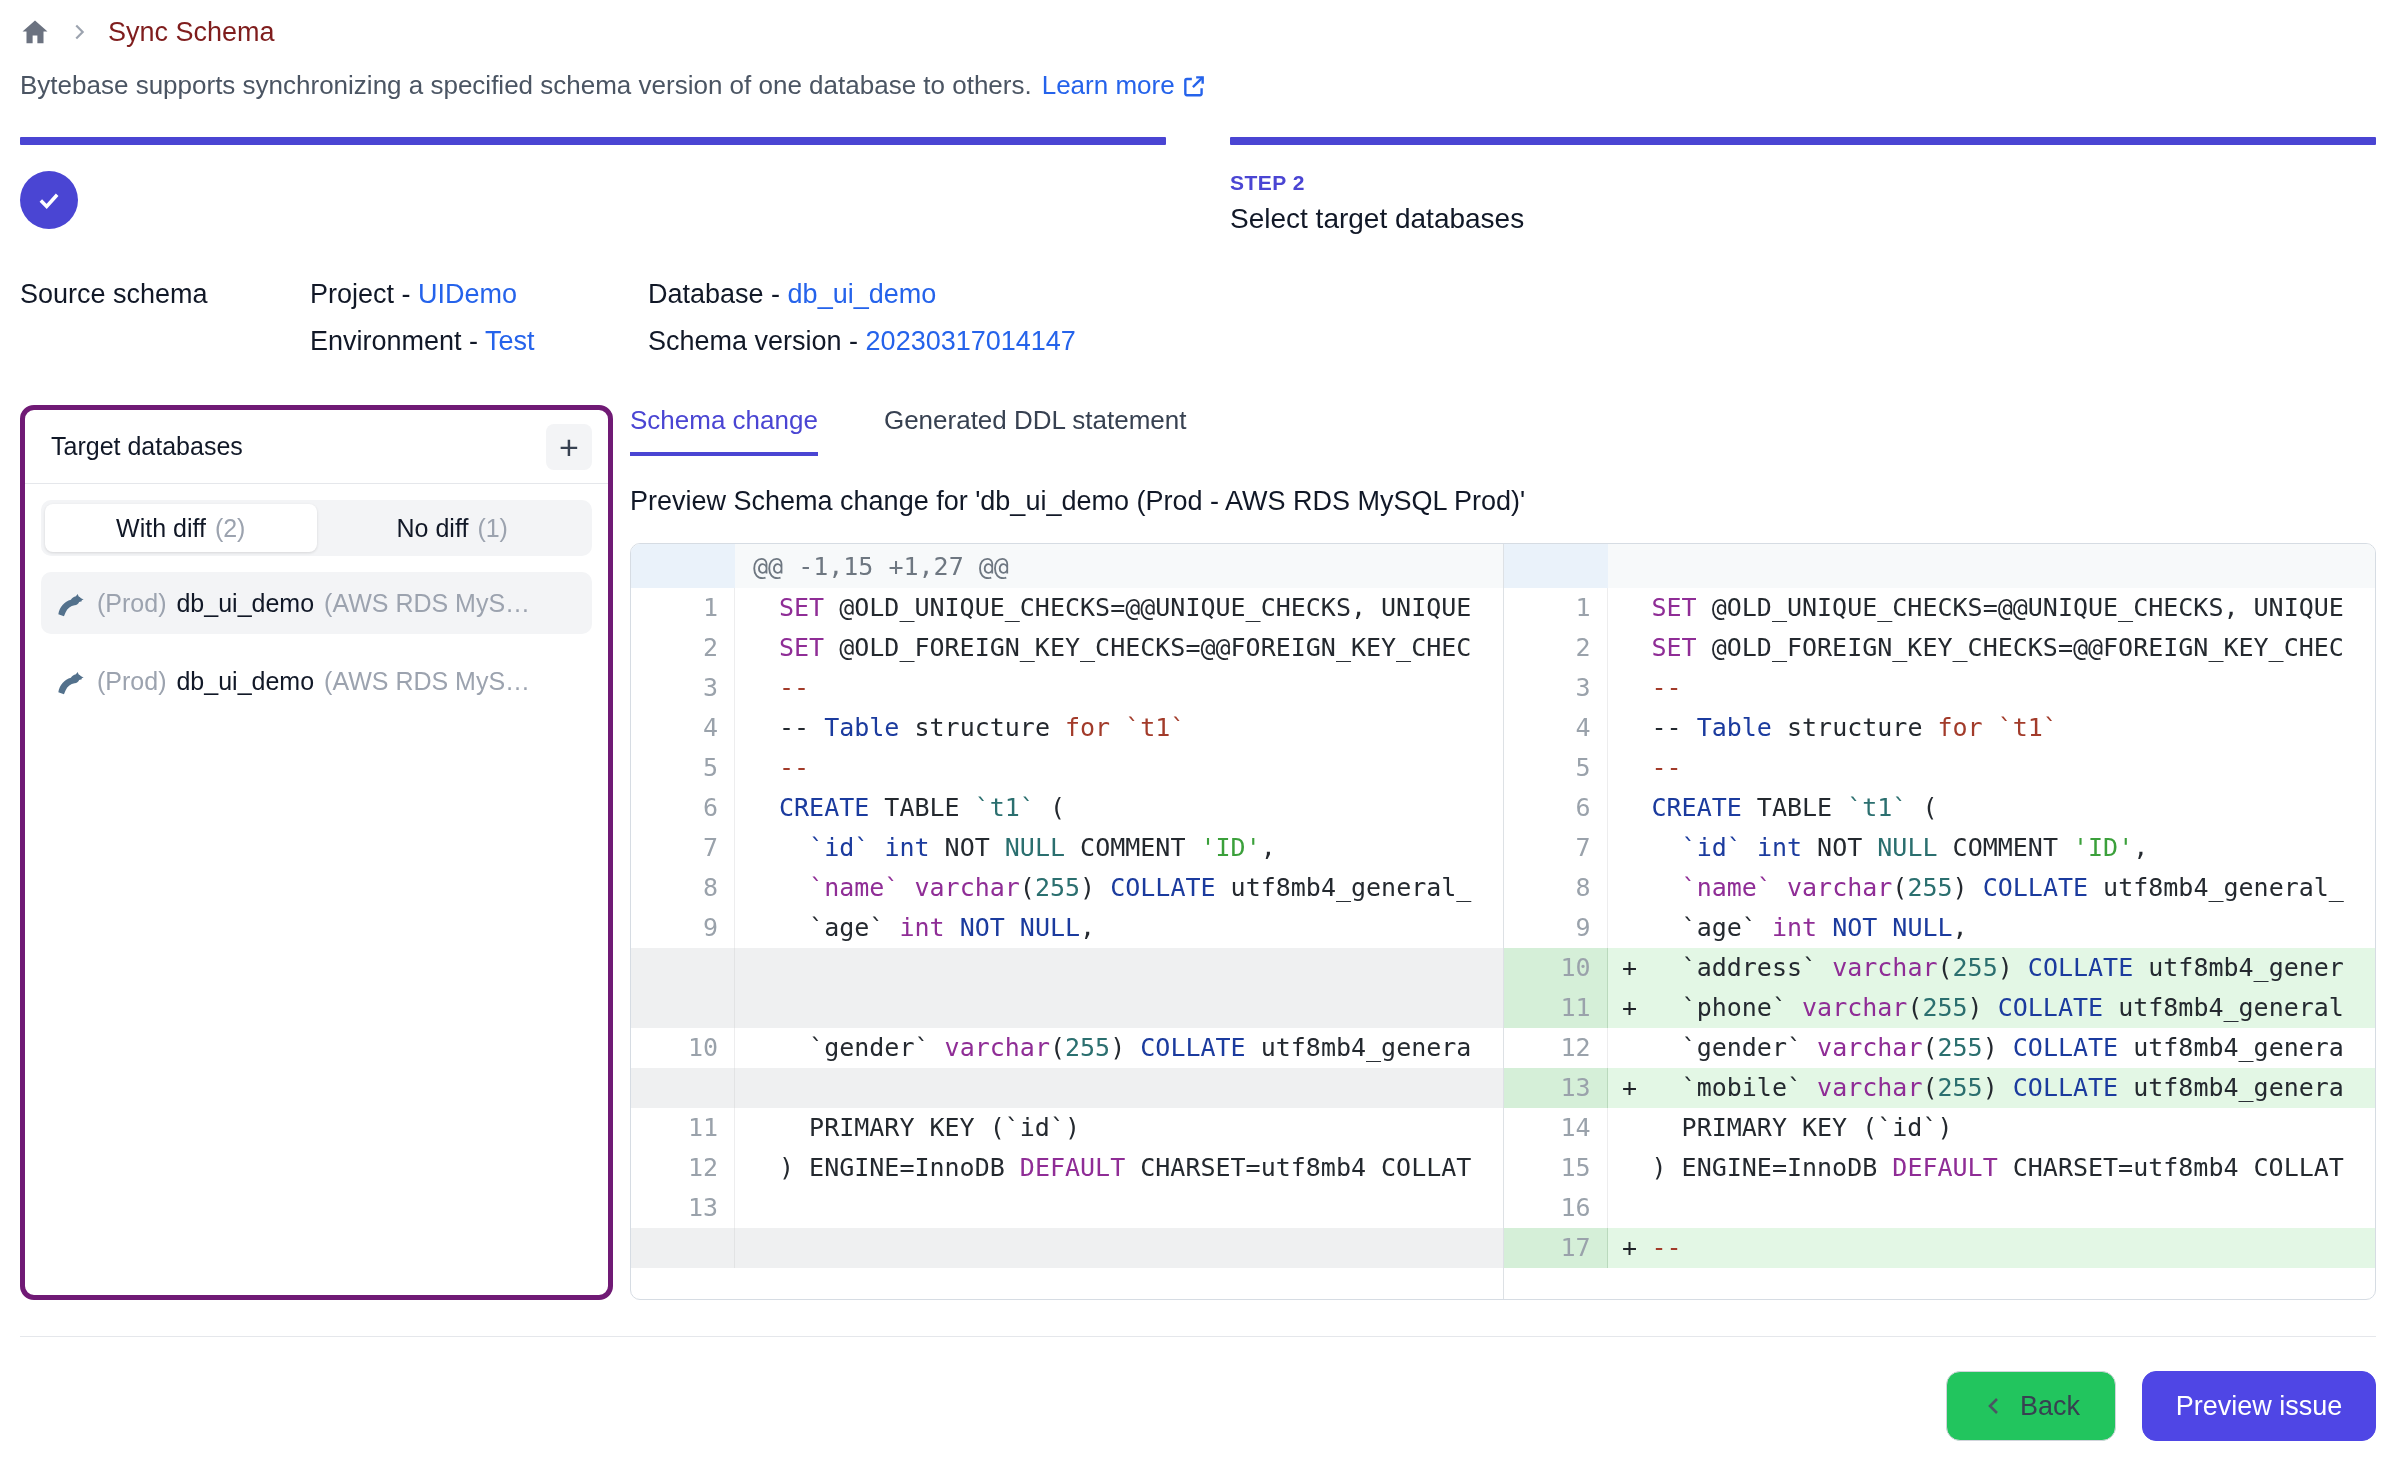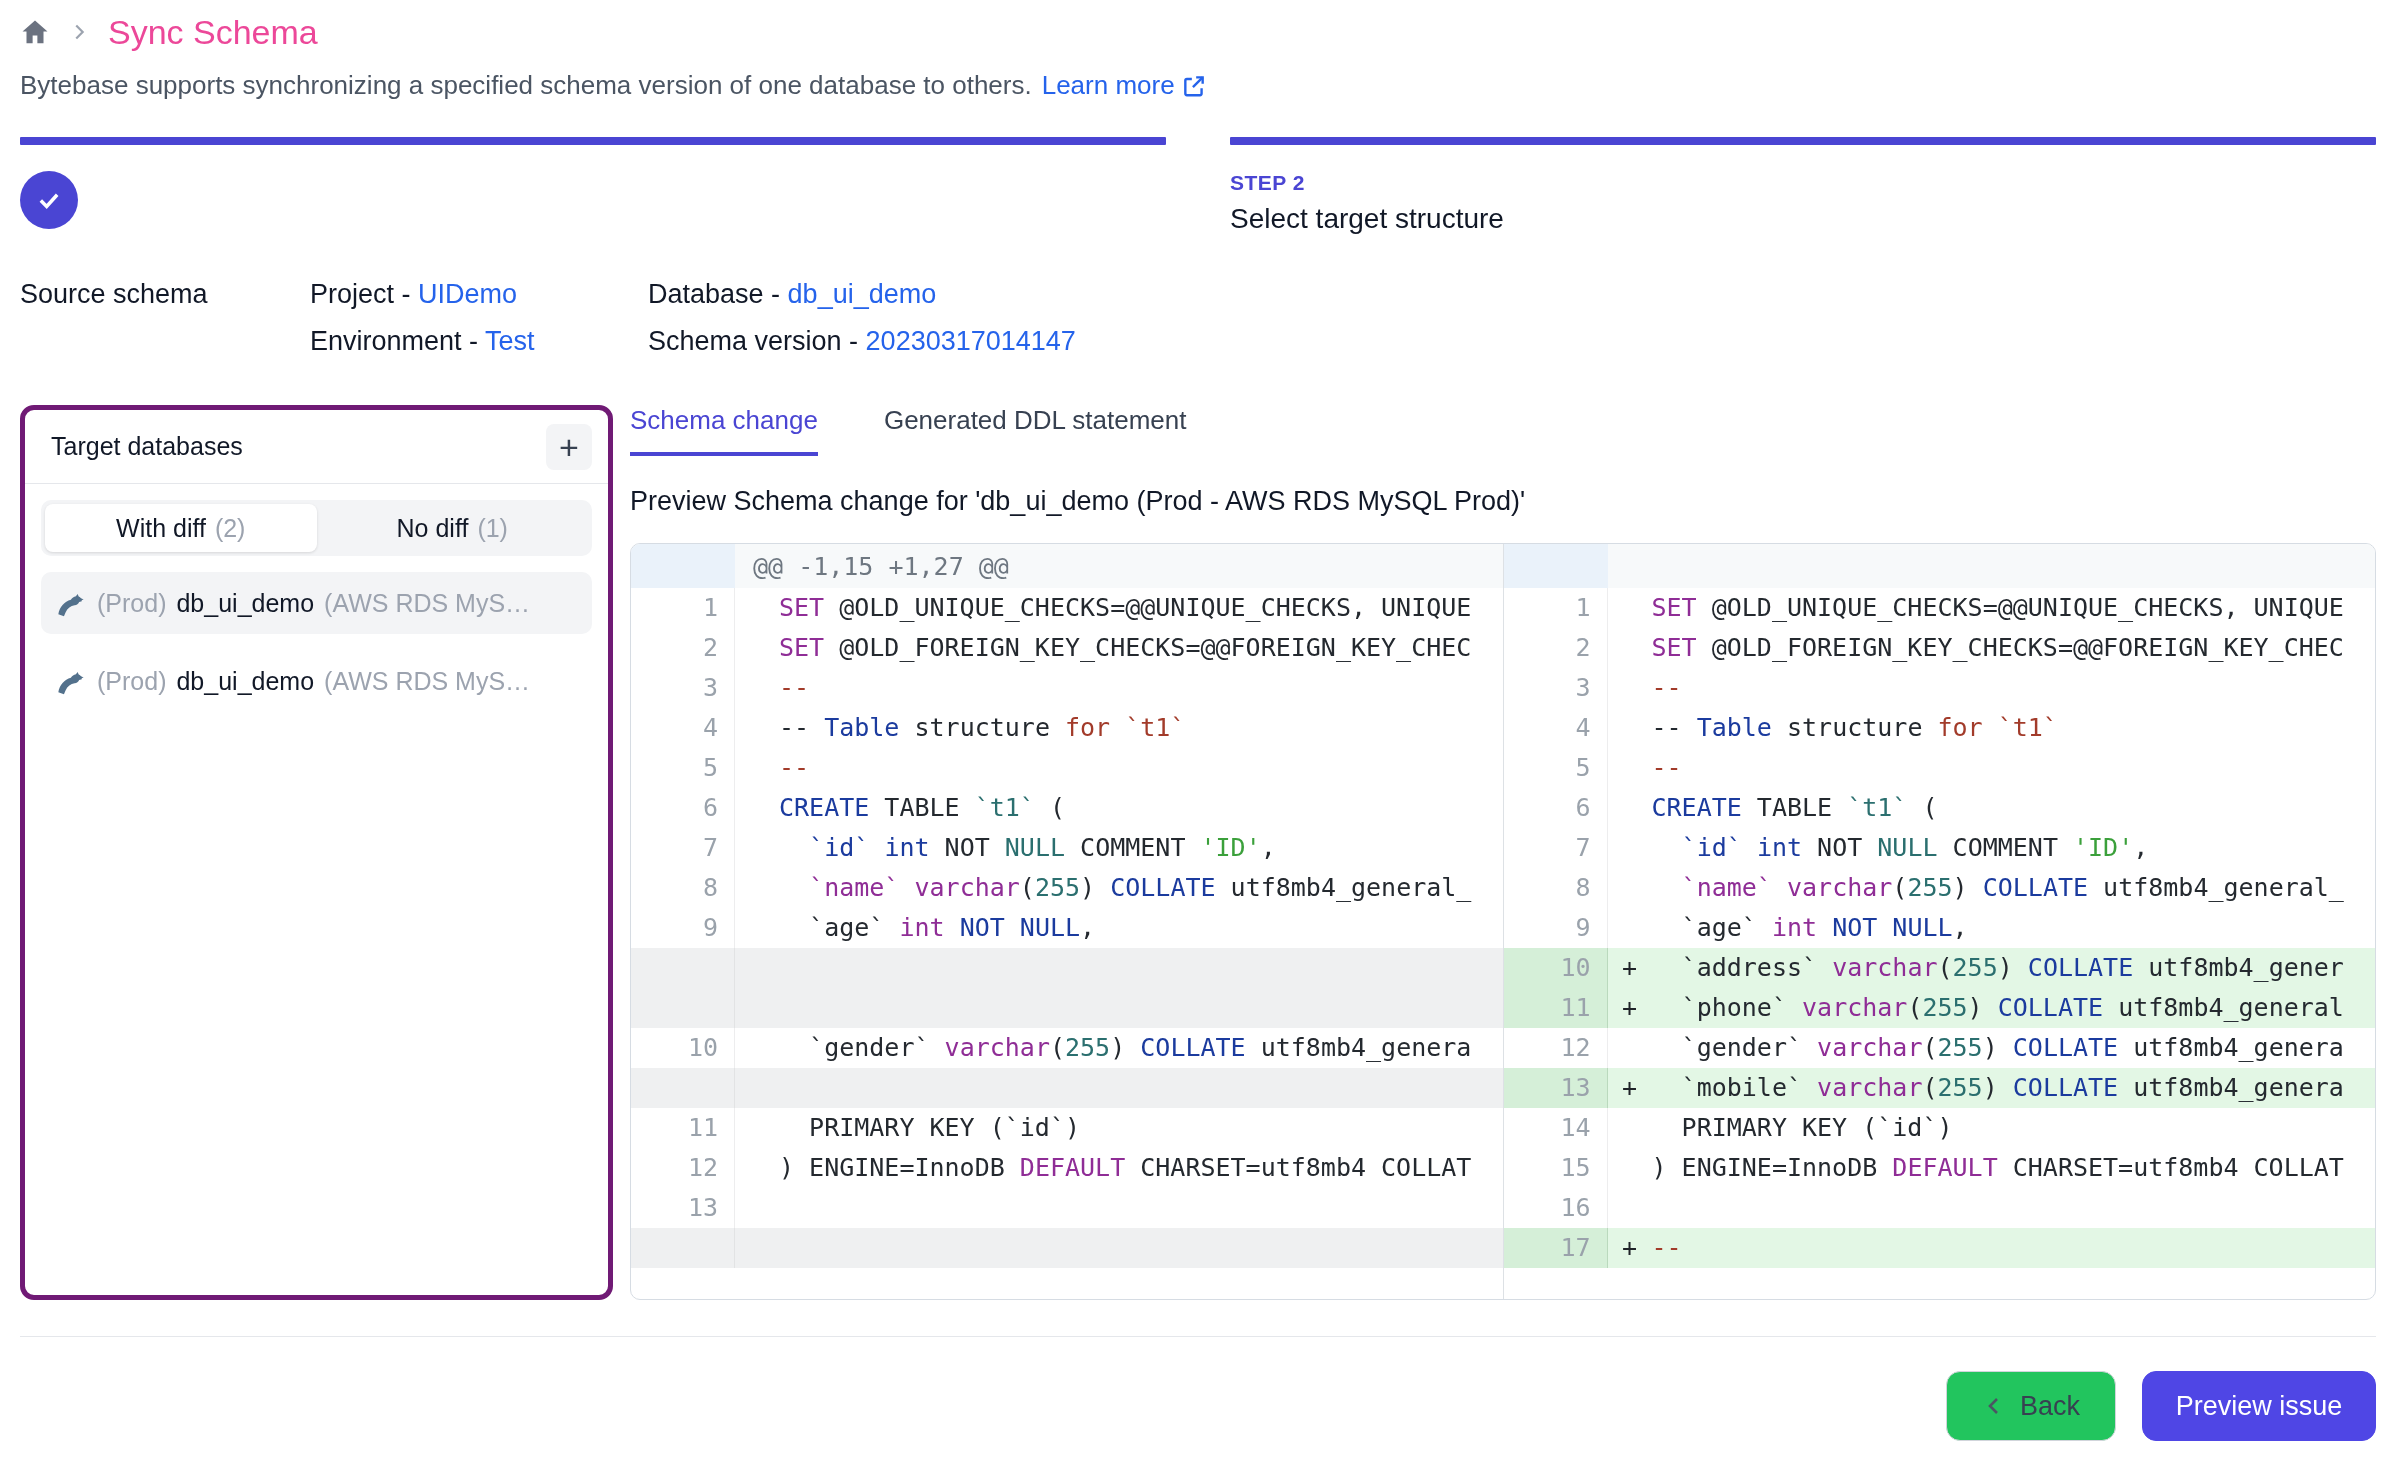--- a/index.html
+++ b/index.html
@@ -3,21 +3,21 @@
 <meta charset="utf-8">
 <style>
   * { margin:0; padding:0; box-sizing:border-box; }
   html,body { width:2396px; height:1480px; background:#fff; font-family:"Liberation Sans", sans-serif; color:#1f2937; overflow:hidden; }
   .page { padding:0 20px; }
 
   
   .bc-row { display:flex; align-items:center; gap:18px; height:44px; margin-top:10px; }
   .bc-row svg.home { width:30px; height:30px; fill:#6b7280; }
   .bc-row svg.chev { width:22px; height:22px; stroke:#9ca3af; stroke-width:2.4; fill:none; }
-  .bc-current { font-size:34px; color:#ec4899; }
+  .bc-current { font-size:27px; color:#7f1d1d; }
 
   
   .intro { margin-top:16px; font-size:26px; color:#4b5563; display:flex; align-items:center; gap:10px; }
   .intro a { color:#2563eb; text-decoration:none; display:inline-flex; align-items:center; gap:6px; cursor:pointer; }
   .intro svg { width:26px; height:26px; stroke:#2563eb; stroke-width:2.2; fill:none; }
 
   
   .steps { display:flex; gap:64px; margin-top:36px; }
   .step { flex:1; }
   .step-bar { height:8px; background:#4a45d3; border-radius:1px; }
@@ -125,21 +125,21 @@
               <polyline points="5 12.5 10 17.5 19 7.5"></polyline>
             </svg>
         </div>
       </div>
     </div>
     <div class="step">
       <div class="step-bar"></div>
       <div class="step-head">
         <div>
           <div class="step-label">STEP 2</div>
-          <div class="step-title">Select target structure</div>
+          <div class="step-title">Select target databases</div>
         </div>
       </div>
     </div>
   </div>
 
   <div class="source">
     <div class="lab">Source schema</div>
     <div><span class="fname">Project</span><span class="fname"> - </span><a>UIDemo</a></div>
     <div><span class="fname">Database</span><span class="fname"> - </span><a>db_ui_demo</a></div>
     <div style="grid-column:2"><span class="fname">Environment</span><span class="fname"> - </span><a>Test</a></div>

